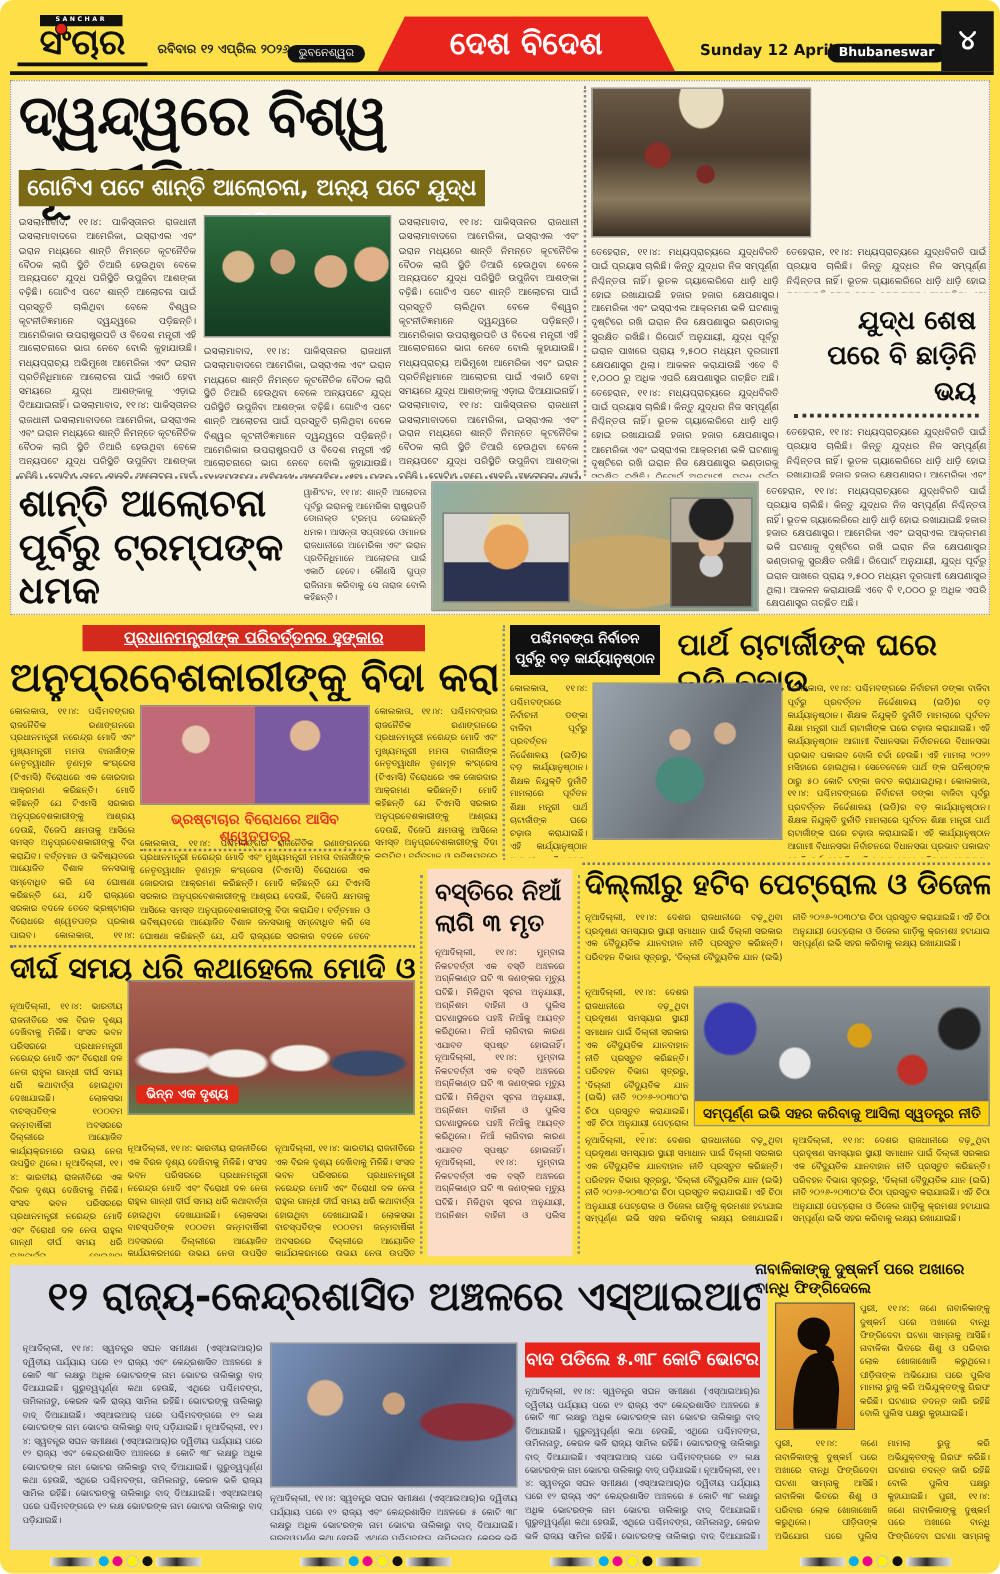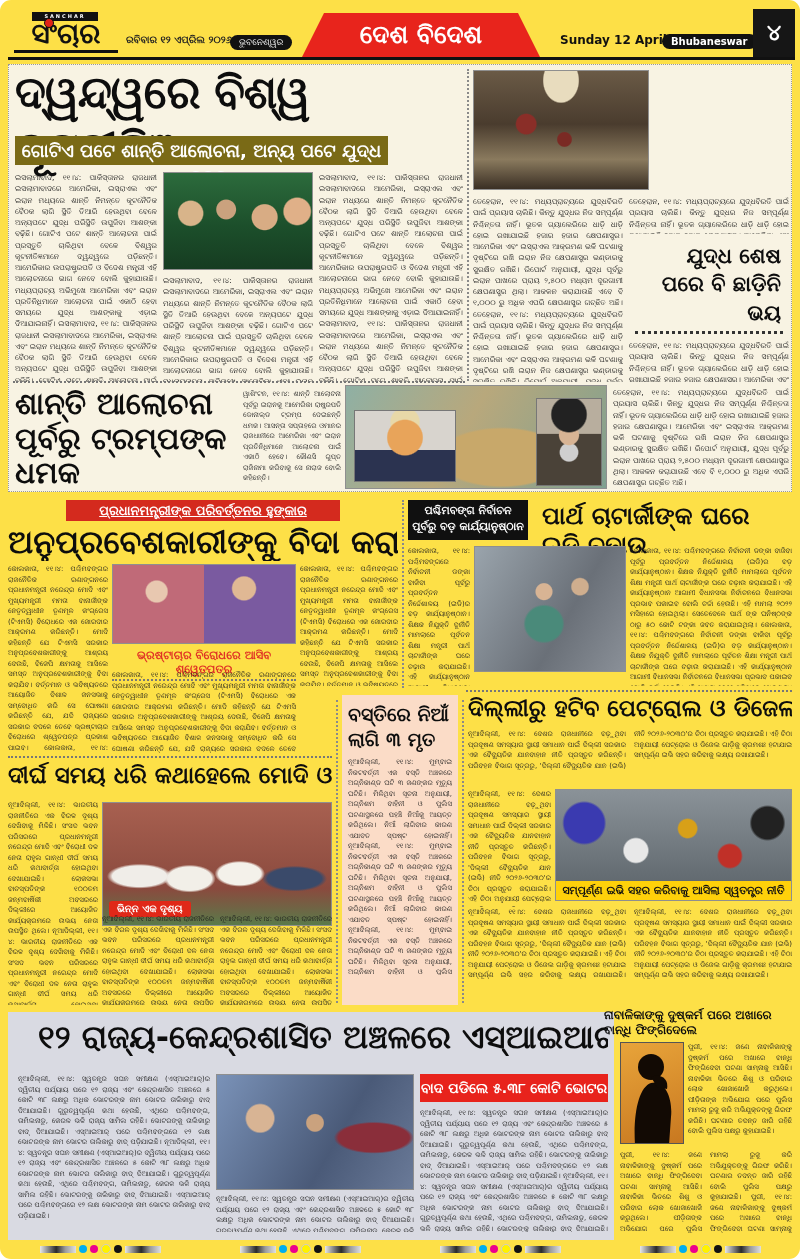--- a/index.html
+++ b/index.html
@@ -129,21 +129,21 @@
            linear-gradient(120deg,#9aa4ac 0%,#6a7078 60%,#8a9098 100%);"></div>
     <div class="abs jt bt2" style="left:222px;top:46px;width:162px;height:140px;">କୋଲକାତା, ୧୧।୪: ପଶ୍ଚିମବଙ୍ଗରେ ନିର୍ବାଚନୀ ଡଙ୍କା ବାଜିବା ପୂର୍ବରୁ ପ୍ରବର୍ତ୍ତନ ନିର୍ଦ୍ଦେଶାଳୟ (ଇଡି)ର ବଡ଼ କାର୍ଯ୍ୟାନୁଷ୍ଠାନ। ଶିକ୍ଷକ ନିଯୁକ୍ତି ଦୁର୍ନୀତି ମାମଲାରେ ପୂର୍ବତନ ଶିକ୍ଷା ମନ୍ତ୍ରୀ ପାର୍ଥ ଚାଟାର୍ଜୀଙ୍କ ଘରେ ଚଢ଼ାଉ କରାଯାଇଛି। ଏହି କାର୍ଯ୍ୟାନୁଷ୍ଠାନ ଆଗାମୀ ବିଧାନସଭା ନିର୍ବାଚନରେ ବିଧାନସଭା ପ୍ରଭାବ ପକାଇବ ବୋଲି ଚର୍ଚ୍ଚା ହେଉଛି। ଏହି ମାମଲା ୨୦୨୨ ମସିହାରେ ହୋଇଥିଲା। ସେତେବେଳେ ପାର୍ଥ ଙ୍କ ଘନିଷ୍ଠଙ୍କ ଠାରୁ ୫୦ କୋଟି ଟଙ୍କା ଜବତ କରାଯାଇଥିଲା। କୋଲକାତା, ୧୧।୪: ପଶ୍ଚିମବଙ୍ଗରେ ନିର୍ବାଚନୀ ଡଙ୍କା ବାଜିବା ପୂର୍ବରୁ ପ୍ରବର୍ତ୍ତନ ନିର୍ଦ୍ଦେଶାଳୟ (ଇଡି)ର ବଡ଼ କାର୍ଯ୍ୟାନୁଷ୍ଠାନ। ଶିକ୍ଷକ ନିଯୁକ୍ତି ଦୁର୍ନୀତି ମାମଲାରେ ପୂର୍ବତନ ଶିକ୍ଷା ମନ୍ତ୍ରୀ ପାର୍ଥ ଚାଟାର୍ଜୀଙ୍କ ଘରେ ଚଢ଼ାଉ କରାଯାଇଛି। ଏହି କାର୍ଯ୍ୟାନୁଷ୍ଠାନ ଆଗାମୀ ବିଧାନସଭା ନିର୍ବାଚନରେ ବିଧାନସଭା ପ୍ରଭାବ ପକାଇବ ବୋଲି ଚର୍ଚ୍ଚା ହେଉଛି। ଏହି ମାମଲା ୨୦୨୨ ମସିହାରେ ହୋଇଥିଲା। ସେତେବେଳେ ପାର୍ଥ ଙ୍କ ଘନିଷ୍ଠଙ୍କ ଠାରୁ ୫୦ କୋଟି ଟଙ୍କା ଜବତ କରାଯାଇଥିଲା।</div>
   </div>
 
   <div class="abs hdot" style="left:466px;top:690px;width:326px;"></div>
   <div class="abs hdot" style="left:8px;top:756px;width:324px;"></div>
 
   <div class="abs" style="left:8px;top:762px;width:324px;height:243px;">
     <div class="abs hl" style="left:0;top:0;width:324px;font-size:23px;line-height:1.2;white-space:nowrap;overflow:hidden;">ଦୀର୍ଘ ସମୟ ଧରି କଥାହେଲେ ମୋଦି ଓ ରାହୁଲ</div>
     <div class="abs jt bt2" style="left:0;top:38px;width:90px;height:205px;">ନୂଆଦିଲ୍ଲୀ, ୧୧।୪: ଭାରତୀୟ ରାଜନୀତିରେ ଏକ ବିରଳ ଦୃଶ୍ୟ ଦେଖିବାକୁ ମିଳିଛି। ସଂସଦ ଭବନ ପରିସରରେ ପ୍ରଧାନମନ୍ତ୍ରୀ ନରେନ୍ଦ୍ର ମୋଦି ଏବଂ ବିରୋଧୀ ଦଳ ନେତା ରାହୁଲ ଗାନ୍ଧୀ ଦୀର୍ଘ ସମୟ ଧରି କଥାବାର୍ତ୍ତା ହୋଇଥିବା ଦେଖାଯାଇଛି। ଲୋକସଭା ବାଚସ୍ପତିଙ୍କ ୧୦୦ତମ ଜନ୍ମବାର୍ଷିକୀ ଅବସରରେ ଦିଲ୍ଲୀରେ ଆୟୋଜିତ କାର୍ଯ୍ୟକ୍ରମରେ ଉଭୟ ନେତା ଉପସ୍ଥିତ ଥିଲେ। ନୂଆଦିଲ୍ଲୀ, ୧୧।୪: ଭାରତୀୟ ରାଜନୀତିରେ ଏକ ବିରଳ ଦୃଶ୍ୟ ଦେଖିବାକୁ ମିଳିଛି। ସଂସଦ ଭବନ ପରିସରରେ ପ୍ରଧାନମନ୍ତ୍ରୀ ନରେନ୍ଦ୍ର ମୋଦି ଏବଂ ବିରୋଧୀ ଦଳ ନେତା ରାହୁଲ ଗାନ୍ଧୀ ଦୀର୍ଘ ସମୟ ଧରି କଥାବାର୍ତ୍ତା ହୋଇଥିବା ଦେଖାଯାଇଛି। ଲୋକସଭା ବାଚସ୍ପତିଙ୍କ ୧୦୦ତମ ଜନ୍ମବାର୍ଷିକୀ ଅବସରରେ ଦିଲ୍ଲୀରେ ଆୟୋଜିତ କାର୍ଯ୍ୟକ୍ରମରେ ଉଭୟ ନେତା ଉପସ୍ଥିତ ଥିଲେ।</div>
-    <div class="ph" style="left:94px;top:40px;width:230px;height:124px;background:
+    <div class="ph" style="left:94px;top:22px;width:230px;height:108px;background:
            radial-gradient(ellipse at 16% 60%, #f0ede8 0 10%, transparent 12%),
            radial-gradient(ellipse at 38% 62%, #f2efe8 0 11%, transparent 13%),
            radial-gradient(ellipse at 60% 58%, #f4f1ea 0 11%, transparent 13%),
            radial-gradient(ellipse at 84% 62%, #3a4a6a 0 10%, transparent 12%),
            linear-gradient(180deg,#a86050 0%,#8a4a3e 70%,#5a7a4a 100%);">
       <div style="position:absolute;left:6px;bottom:8px;background:#e02818;color:#fff;font-size:10px;font-weight:bold;padding:2px 8px;border-radius:3px;">ଭିନ୍ନ ଏକ ଦୃଶ୍ୟ</div>
     </div>
     <div class="abs jt bt2" style="left:94px;top:152px;width:112px;height:91px;">ନୂଆଦିଲ୍ଲୀ, ୧୧।୪: ଭାରତୀୟ ରାଜନୀତିରେ ଏକ ବିରଳ ଦୃଶ୍ୟ ଦେଖିବାକୁ ମିଳିଛି। ସଂସଦ ଭବନ ପରିସରରେ ପ୍ରଧାନମନ୍ତ୍ରୀ ନରେନ୍ଦ୍ର ମୋଦି ଏବଂ ବିରୋଧୀ ଦଳ ନେତା ରାହୁଲ ଗାନ୍ଧୀ ଦୀର୍ଘ ସମୟ ଧରି କଥାବାର୍ତ୍ତା ହୋଇଥିବା ଦେଖାଯାଇଛି। ଲୋକସଭା ବାଚସ୍ପତିଙ୍କ ୧୦୦ତମ ଜନ୍ମବାର୍ଷିକୀ ଅବସରରେ ଦିଲ୍ଲୀରେ ଆୟୋଜିତ କାର୍ଯ୍ୟକ୍ରମରେ ଉଭୟ ନେତା ଉପସ୍ଥିତ ଥିଲେ।</div>
     <div class="abs jt bt2" style="left:212px;top:152px;width:112px;height:91px;">ନୂଆଦିଲ୍ଲୀ, ୧୧।୪: ଭାରତୀୟ ରାଜନୀତିରେ ଏକ ବିରଳ ଦୃଶ୍ୟ ଦେଖିବାକୁ ମିଳିଛି। ସଂସଦ ଭବନ ପରିସରରେ ପ୍ରଧାନମନ୍ତ୍ରୀ ନରେନ୍ଦ୍ର ମୋଦି ଏବଂ ବିରୋଧୀ ଦଳ ନେତା ରାହୁଲ ଗାନ୍ଧୀ ଦୀର୍ଘ ସମୟ ଧରି କଥାବାର୍ତ୍ତା ହୋଇଥିବା ଦେଖାଯାଇଛି। ଲୋକସଭା ବାଚସ୍ପତିଙ୍କ ୧୦୦ତମ ଜନ୍ମବାର୍ଷିକୀ ଅବସରରେ ଦିଲ୍ଲୀରେ ଆୟୋଜିତ କାର୍ଯ୍ୟକ୍ରମରେ ଉଭୟ ନେତା ଉପସ୍ଥିତ ଥିଲେ।</div>
   </div>

